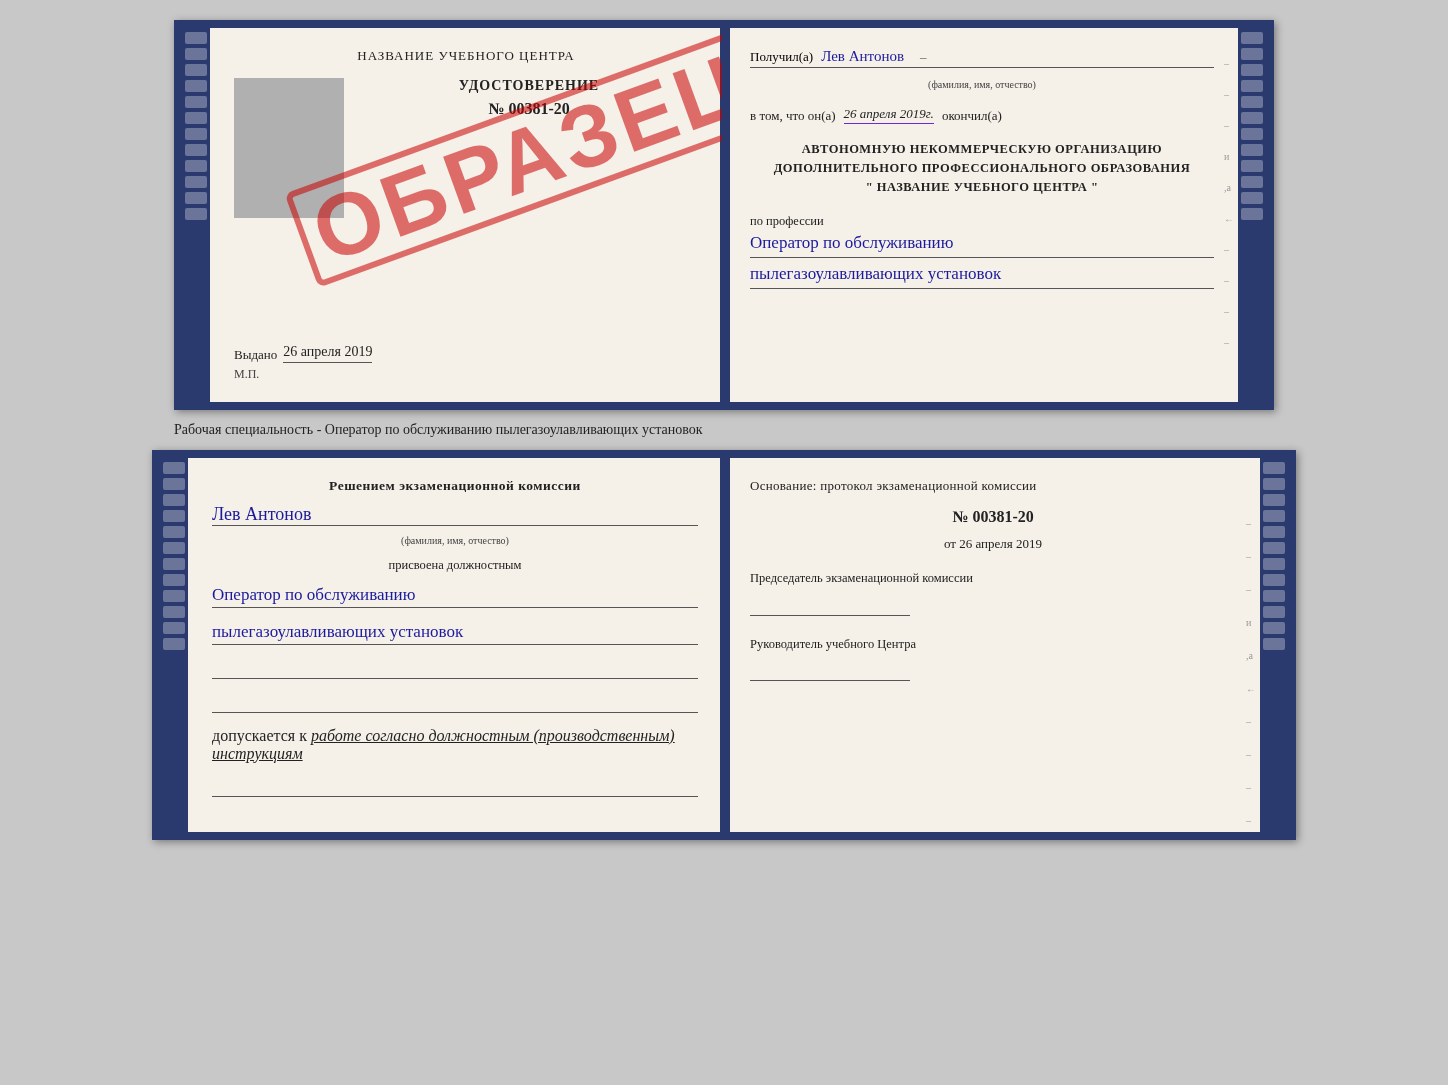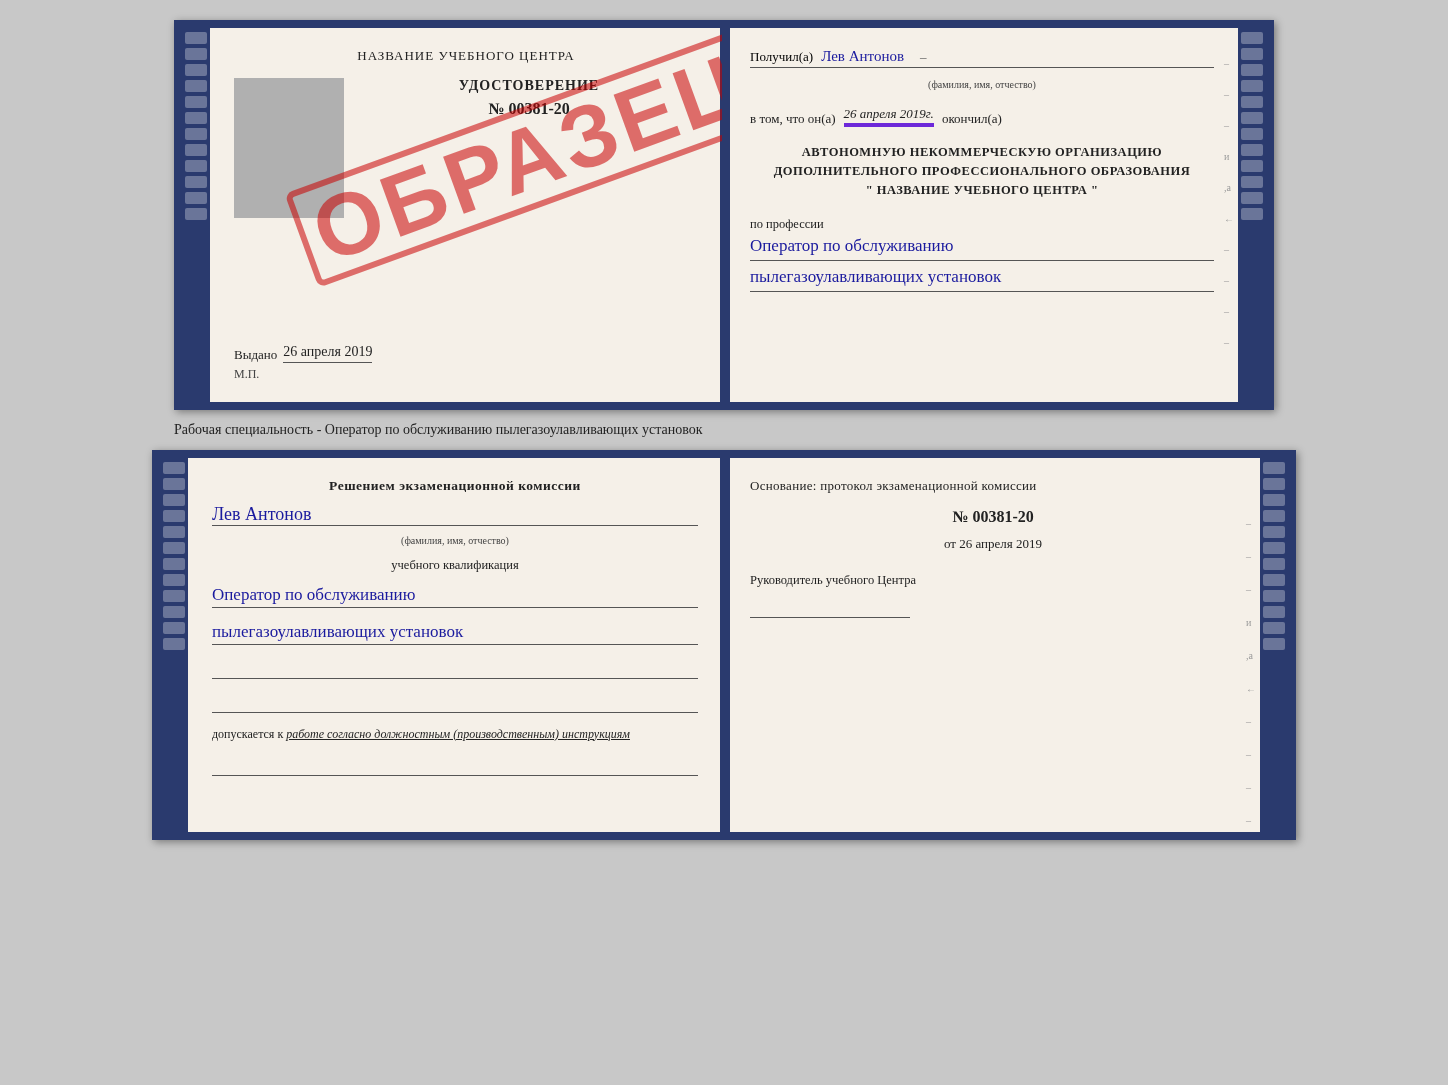--- a/index.html
+++ b/index.html
@@ -217,21 +217,21 @@
       align-items: flex-end;
       gap: 8px;
       font-size: 13px;
       color: #222;
       margin-top: 6px;
     }
 
     .date-underline {
       font-style: italic;
       font-size: 13px;
-      border-bottom: 4px solid #6d28d9;
+      border-bottom: 1px solid #6d28d9;
       color: #222;
       padding-bottom: 1px;
     }
 
     .org-block {
       text-align: center;
       font-size: 12.5px;
       font-weight: bold;
       letter-spacing: 0.5px;
       color: #222;
@@ -371,21 +371,21 @@
       margin-top: 4px;
     }
 
     .blank-line {
       border-bottom: 1px solid #555;
       height: 20px;
       margin-top: 6px;
     }
 
     .dopuskaetsya-row {
-      font-size: 12px;
+      font-size: 16px;
       color: #222;
       margin-top: 6px;
     }
 
     .dopuskaetsya-italic {
       font-style: italic;
       text-decoration: underline;
     }
 
     .osnovaniye-label {
@@ -581,21 +581,21 @@
         <div class="spine-dot"></div>
       <div class="spine-dot"></div>
         <div class="spine-dot"></div>
         <div class="spine-dot"></div>
     </div>
 
     <div class="qual-left">
       <div class="decision-row">Решением экзаменационной комиссии</div>
       <div class="decision-name">Лев Антонов</div>
       <div class="qual-fio-sub">(фамилия, имя, отчество)</div>
-      <div class="prisvoena-label">учебного квалификация</div>
+      <div class="prisvoena-label">присвоена должностным</div>
       <div class="qual-value">Оператор по обслуживанию</div>
       <div class="qual-value2">пылегазоулавливающих установок</div>
       <div class="blank-line"></div>
       <div class="blank-line"></div>
       <div class="dopuskaetsya-row">
         <span>допускается к</span>
         <span class="dopuskaetsya-italic">работе согласно должностным (производственным) инструкциям</span>
       </div>
       <div class="blank-line"></div>
     </div>
@@ -603,20 +603,24 @@
     <div class="center-divider"></div>
 
     <div class="qual-right">
       <div class="osnovaniye-label">Основание: протокол экзаменационной комиссии</div>
       <div class="protocol-number">№ 00381-20</div>
       <div class="ot-row">
         <span>от</span>
         <span>26 апреля 2019</span>
       </div>
 
+      <div class="predsedatel-block">
+        <div class="predsedatel-label">Председатель экзаменационной комиссии</div>
+        <div class="sign-line"></div>
+      </div>
 
       <div class="rukovoditel-block">
         <div class="rukovoditel-label">Руководитель учебного Центра</div>
         <div class="sign-line"></div>
       </div>
 
       <div class="cert-right-side-marks">
         <span class="dash-mark">–</span>
         <span class="dash-mark">–</span>
         <span class="dash-mark">–</span>

